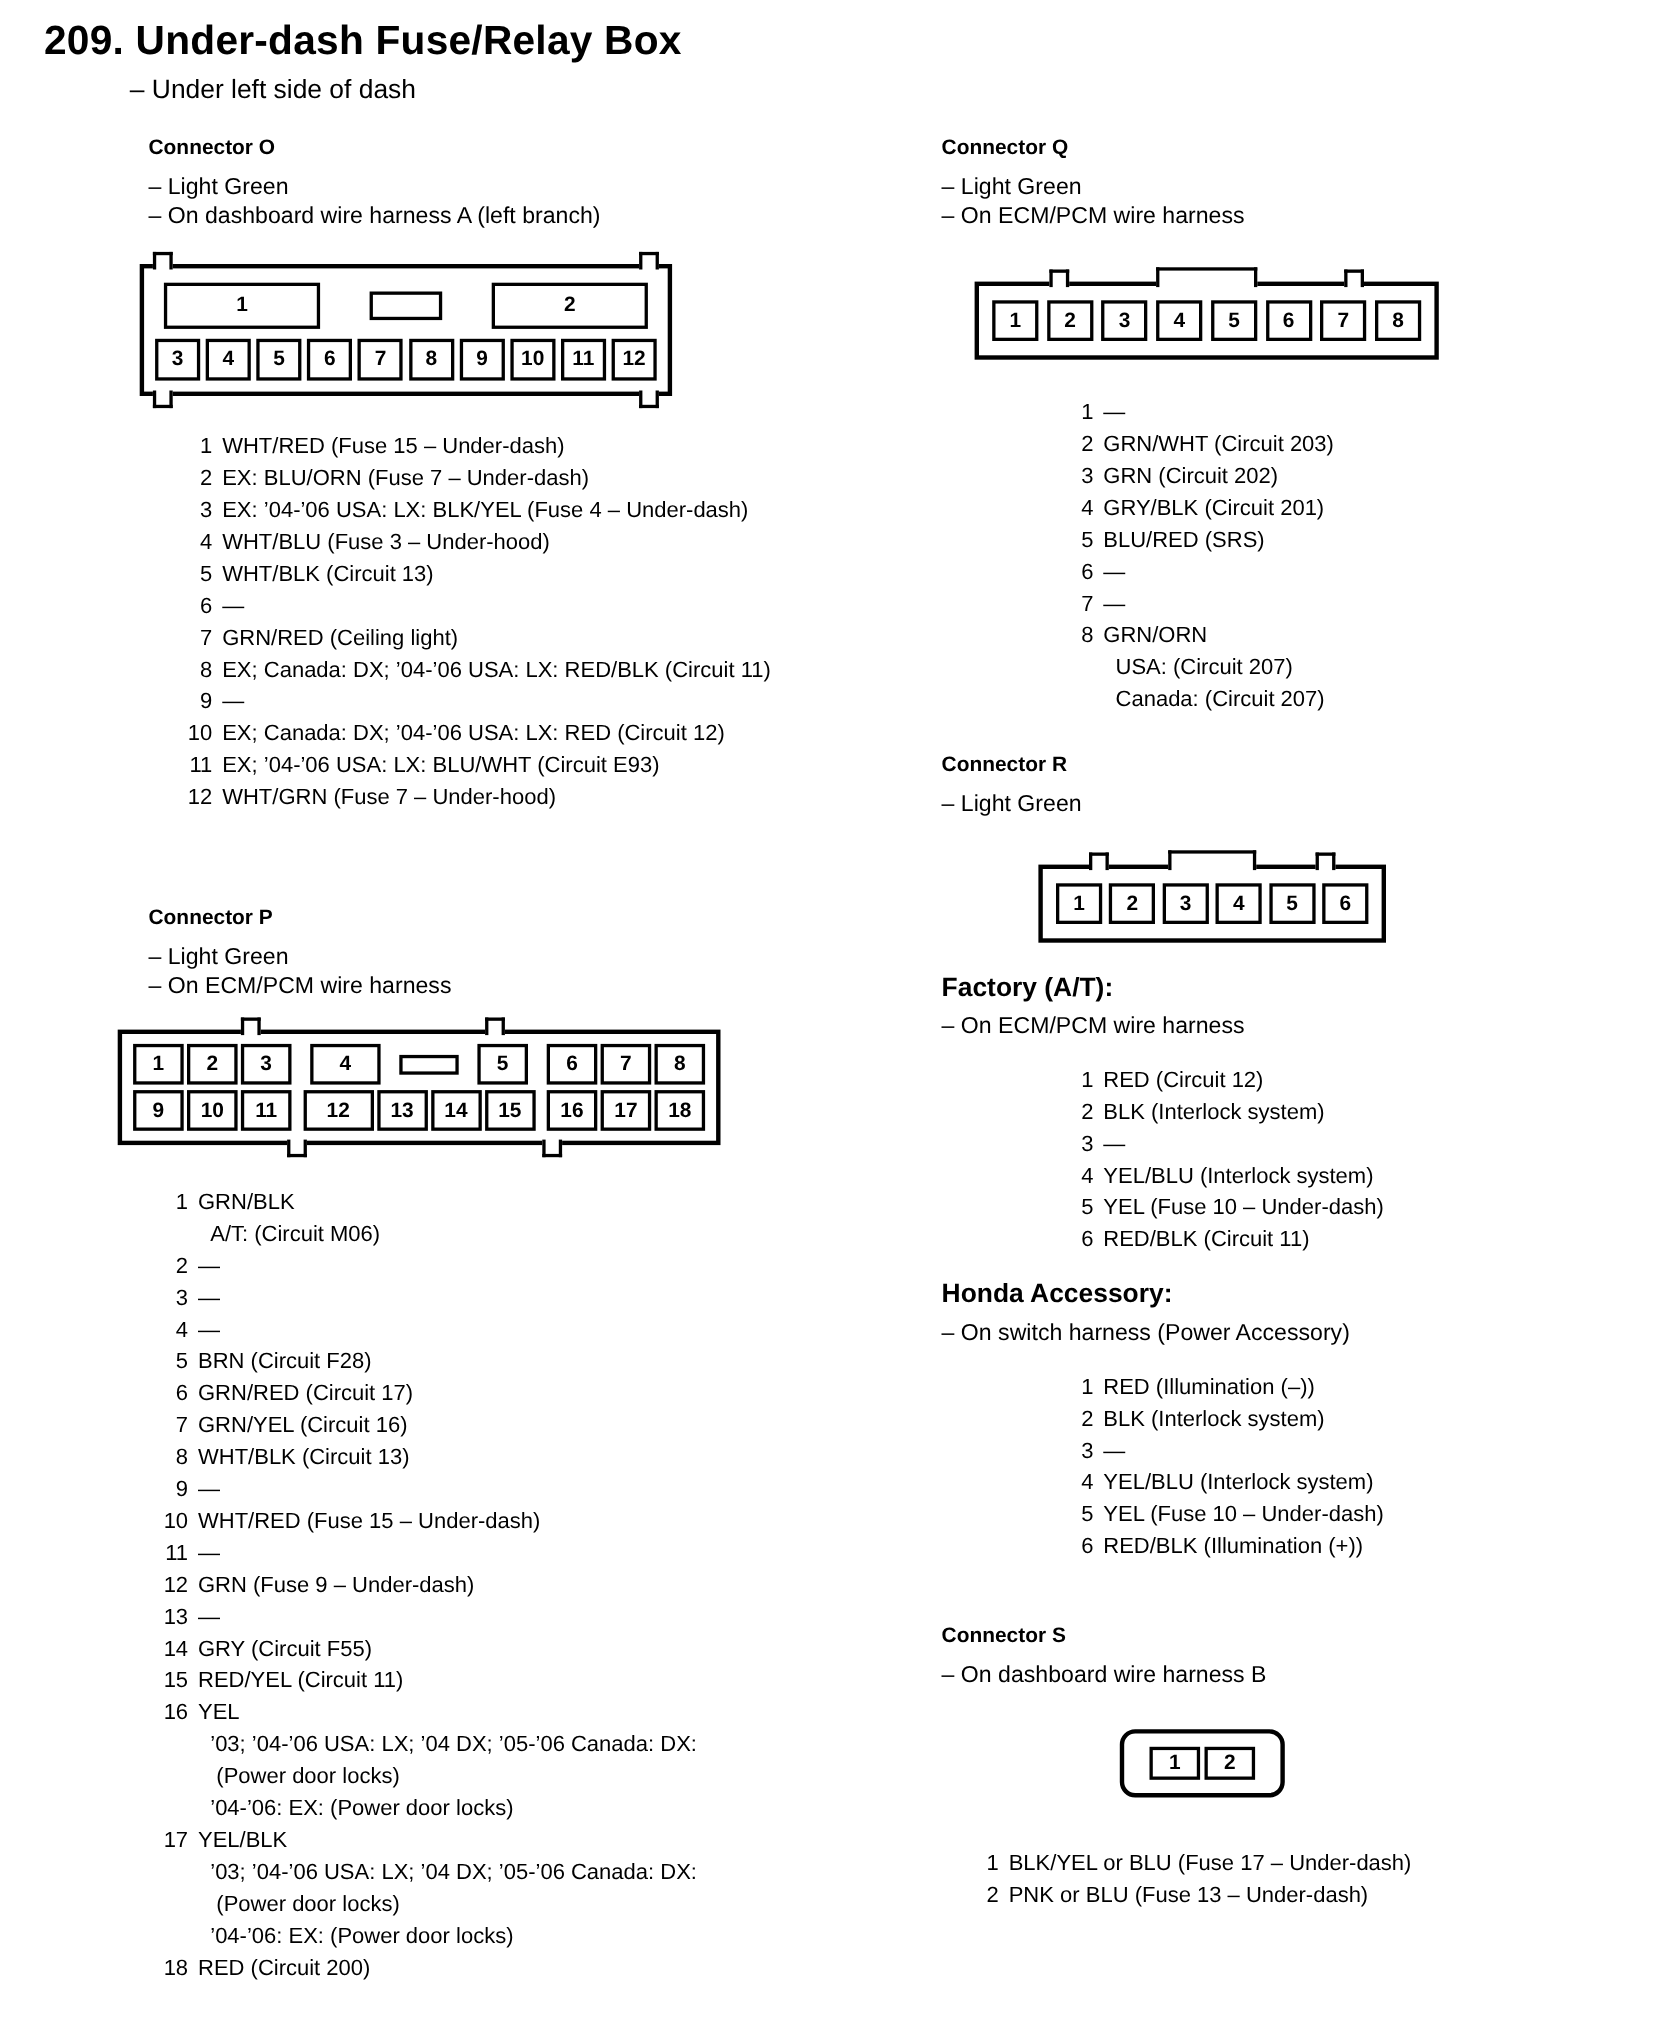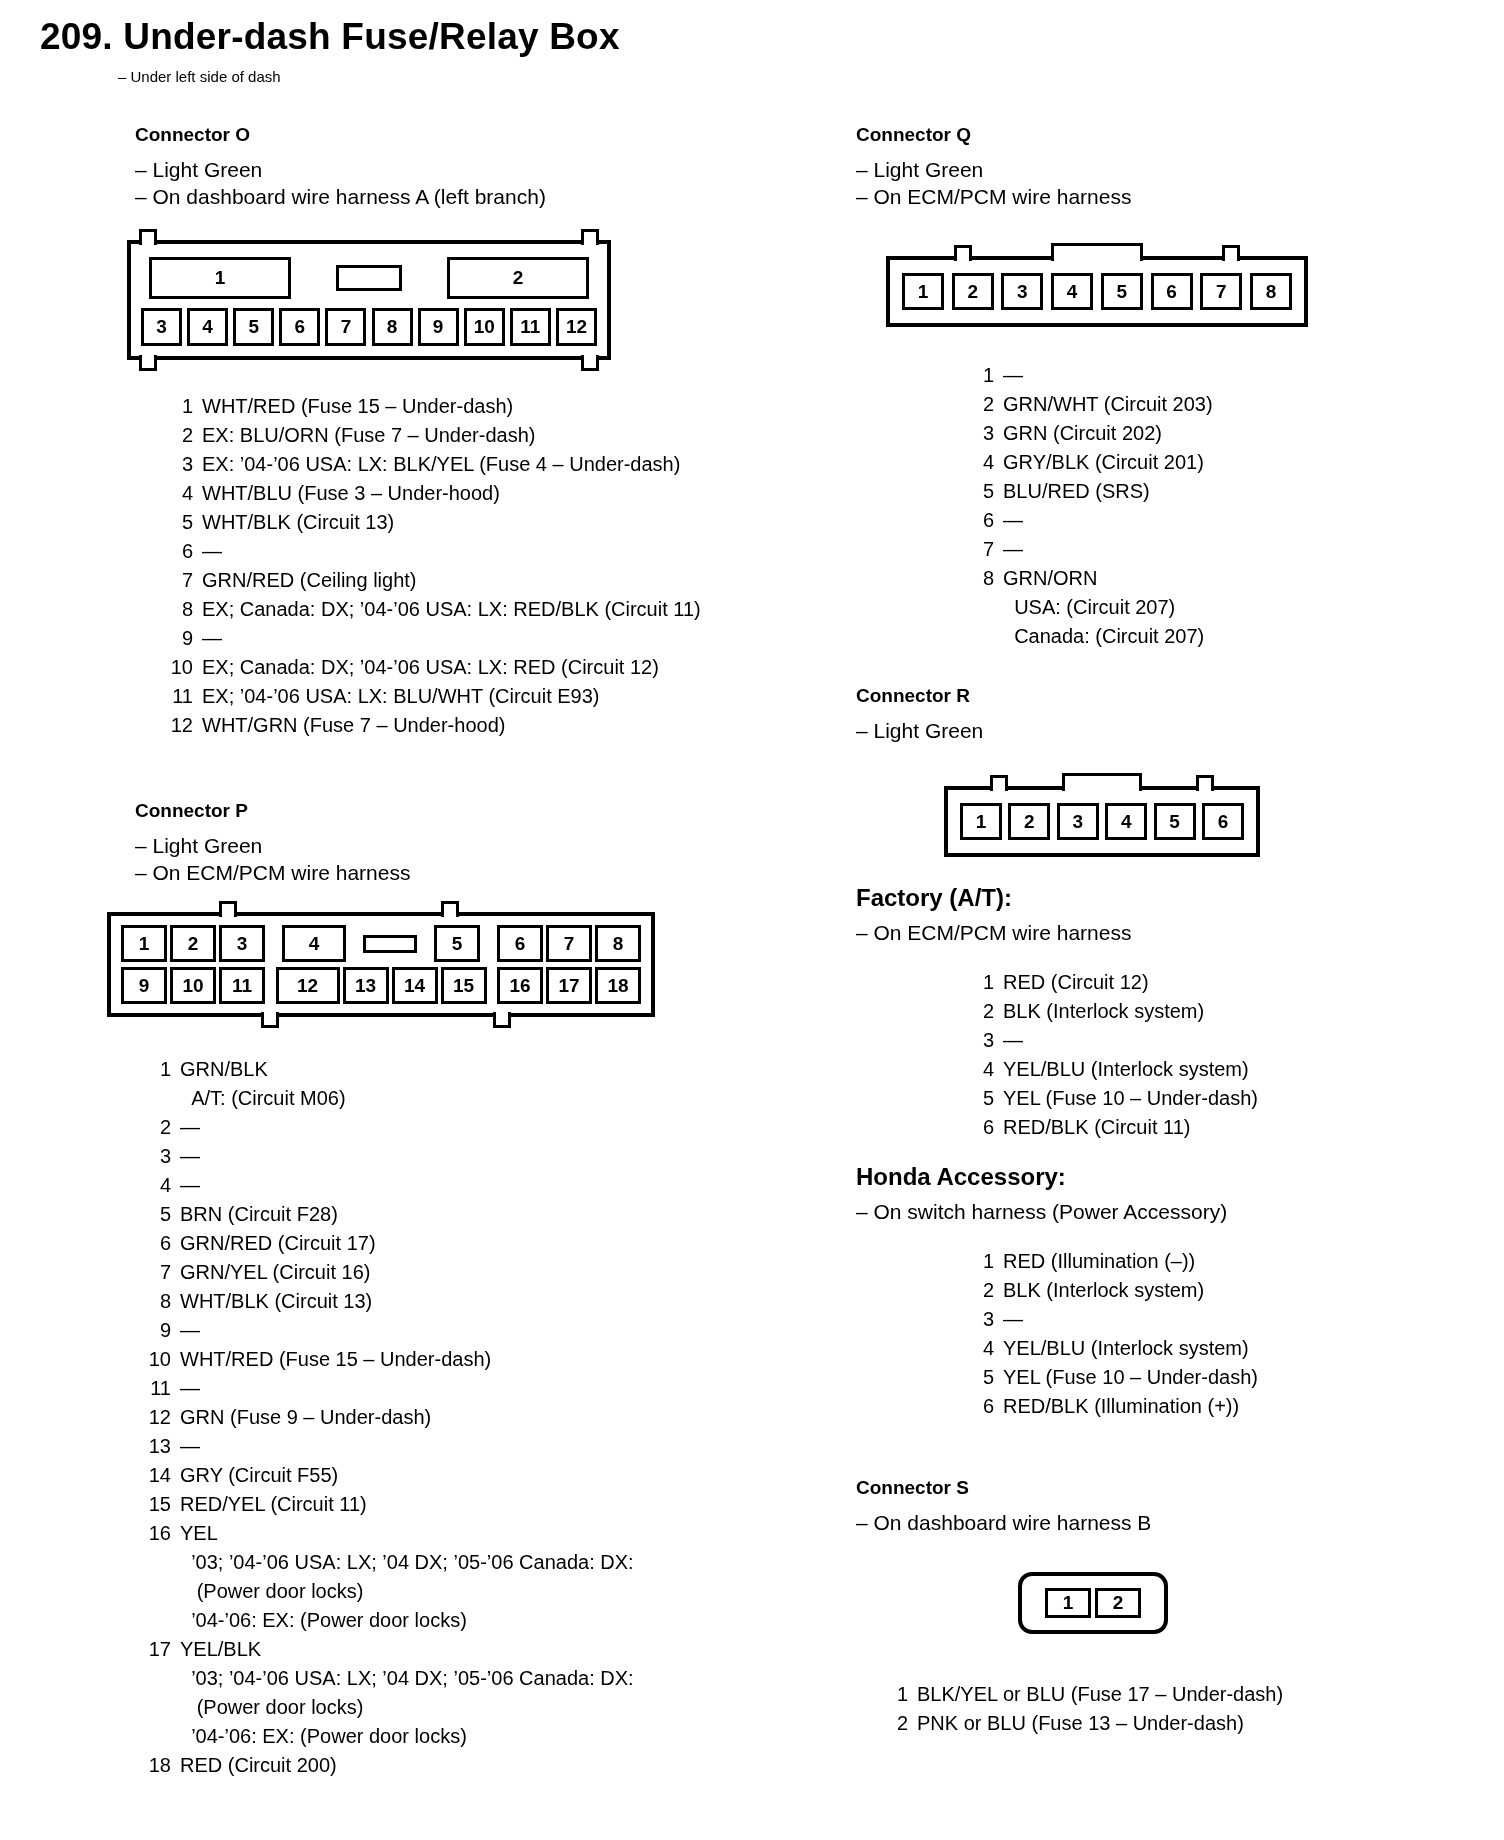--- a/index.html
+++ b/index.html
@@ -4,21 +4,21 @@
 <title>Under-dash Fuse/Relay Box</title>
 <style>
   * { margin:0; padding:0; box-sizing:border-box; }
   html,body { background:#fff; }
   body {
     width:1504px; height:1840px; position:relative; overflow:hidden;
     color:#000; font-family:"Liberation Sans", sans-serif;
   }
   header { position:absolute; left:40px; top:16px; }
   h1 { font-size:37px; font-weight:bold; letter-spacing:0.2px; }
-  .subtitle { font-size:15px; margin:10px 0 0 78px; }
+  .subtitle { font-size:24px; margin:10px 0 0 78px; }
 
   .col { position:absolute; top:120px; }
   .col-left  { left:115px; width:690px; }
   .col-right { left:856px; width:610px; }
 
   h2 { font-size:19px; font-weight:bold; line-height:30px; margin-bottom:6px; }
   .subhead { font-size:24px; font-weight:bold; line-height:30px; margin-bottom:6px; }
   .note { font-size:21px; line-height:27px; }
   .col-left h2, .col-left .note { margin-left:20px; }
 
@@ -74,21 +74,21 @@
   .qr-cells { display:flex; justify-content:space-between; }
   .qr-cell { width:42px; height:37px; }
 
   
   .draw-s { width:150px; height:62px; border-radius:14px; display:flex;
             align-items:center; justify-content:center; margin:36px 0 0 162px; }
   .s-cells { display:flex; gap:4px; }
   .s-cell { width:46px; height:30px; }
 
   
-  .sec-p { margin-top:56px; }
+  .sec-p { margin-top:80px; }
   .sec-r { margin-top:30px; }
   .r-note { margin-bottom:0; }
   .factory-head { margin-top:26px; }
   .honda-head { margin-top:20px; }
   .sec-s { margin-top:52px; }
 </style>
 </head>
 <body>
 
 <header>

